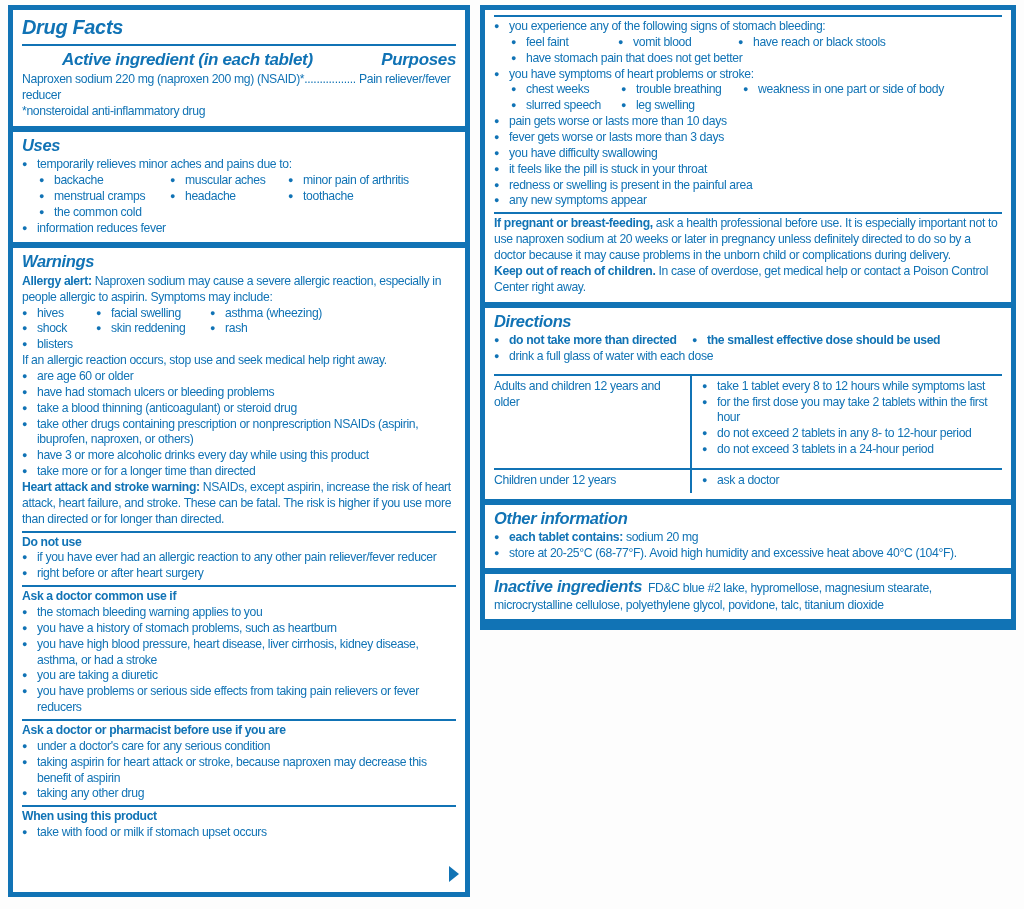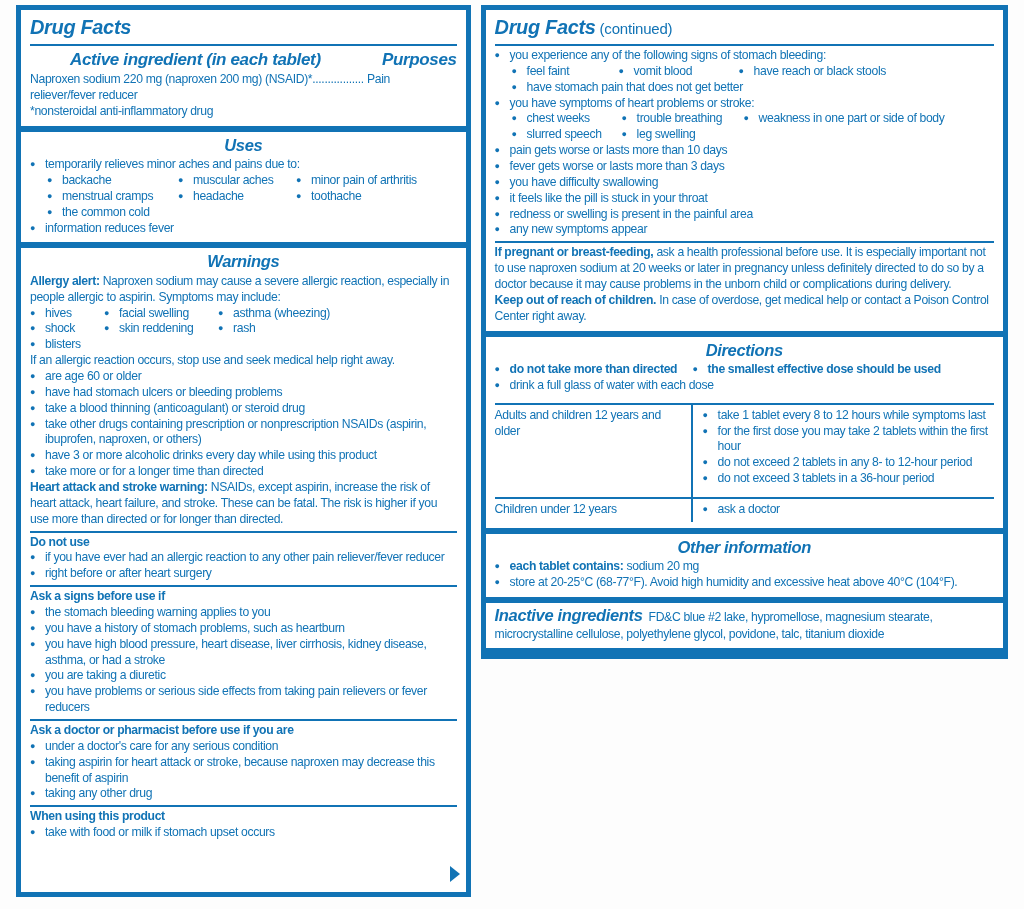--- a/index.html
+++ b/index.html
@@ -5,31 +5,31 @@
   :root { --blue: #1173b5; }
   * { box-sizing: border-box; }
   html,body { margin:0; padding:0; }
   body {
     width:1024px; height:909px; background:#fdfdfd;
     font-family:"Liberation Sans", sans-serif;
     color:var(--blue);
     font-size:12.2px; line-height:1.3;
     letter-spacing:-0.35px;
   }
-  .wrap { display:flex; gap:10px; padding:5px 16px; align-items:flex-start; }
+  .wrap { display:flex; gap:10px; padding:5px 8px; align-items:flex-start; }
   .col-left { width:462px; }
   .col-right { width:536px; }
   .box { border:5px solid var(--blue); background:#fff; }
   .box-left { min-height:892px; position:relative; }
   .section { padding:2px 9px 6px 9px; }
   .divider { height:6px; background:var(--blue); }
   .rule { border-top:2px solid var(--blue); margin:3px 0 2px 0; }
   .title { font-size:20px; font-weight:bold; font-style:italic; padding:2px 0 1px 0; }
   .title .cont { font-size:15px; font-weight:normal; font-style:normal; letter-spacing:-0.2px; }
-  .h2 { font-size:16.5px; font-weight:bold; font-style:italic; padding:1px 0 1px 0;text-align:center; }
+  .h2 { font-size:16.5px; font-weight:bold; font-style:italic; padding:1px 0 1px 0; }
   .h2-inline { font-size:16.5px; font-weight:bold; font-style:italic; margin-right:6px; }
   .subhead { font-weight:bold; }
   .b { font-weight:bold; }
   .head-row { display:flex; justify-content:space-between; font-size:17px; font-weight:bold; font-style:italic; padding:1px 0;margin-left:40px; }
   .li { display:flex; align-items:flex-start; }
   .blt { flex:0 0 15px; font-size:9px; line-height:15px; }
   .li-t { flex:1; }
   .sub { margin-left:17px; }
   .grow { display:flex; }
   .gcell { display:flex; align-items:flex-start; }
@@ -211,21 +211,21 @@
               <span class="li-t">if you have ever had an allergic reaction to any other pain reliever/fever reducer</span>
             </div>
 
             <div class="li">
               <span class="blt">●</span>
               <span class="li-t">right before or after heart surgery</span>
             </div>
           </div>
 
         <div class="rule"></div>
-        <div class="subhead">Ask a signs before use if</div>
+        <div class="subhead">Ask a doctor common use if</div>
         <div>
 
             <div class="li">
               <span class="blt">●</span>
               <span class="li-t">the stomach bleeding warning applies to you</span>
             </div>
 
             <div class="li">
               <span class="blt">●</span>
               <span class="li-t">you have a history of stomach problems, such as heartburn</span>
@@ -279,21 +279,20 @@
       </div>
 
       <div class="cont-arrow"></div>
     </div>
   </div>
 
   <div class="col-right">
     <div class="box">
 
       <div class="section">
-        <div class="title"><span>Drug Facts</span><span class="cont"> (continued)</span></div>
         <div class="rule"></div>
 
         <div class="li">
           <span class="blt">●</span>
           <span class="li-t">you experience any of the following signs of stomach bleeding:</span>
         </div>
         <div class="sub bleed">
           <div class="grow">
             <span class="gcell c1">
                 <span class="blt">●</span>
@@ -417,21 +416,21 @@
                   <span class="li-t">for the first dose you may take 2 tablets within the first hour</span>
                 </div>
 
                 <div class="li">
                   <span class="blt">●</span>
                   <span class="li-t">do not exceed 2 tablets in any 8- to 12-hour period</span>
                 </div>
 
                 <div class="li">
                   <span class="blt">●</span>
-                  <span class="li-t">do not exceed 3 tablets in a 36-hour period</span>
+                  <span class="li-t">do not exceed 3 tablets in a 24-hour period</span>
                 </div>
               </div>
           </div>
           <div class="dose-row">
             <div class="dose-label">Children under 12 years</div>
             <div class="dose-cells">
 
                 <div class="li">
                   <span class="blt">●</span>
                   <span class="li-t">ask a doctor</span>

